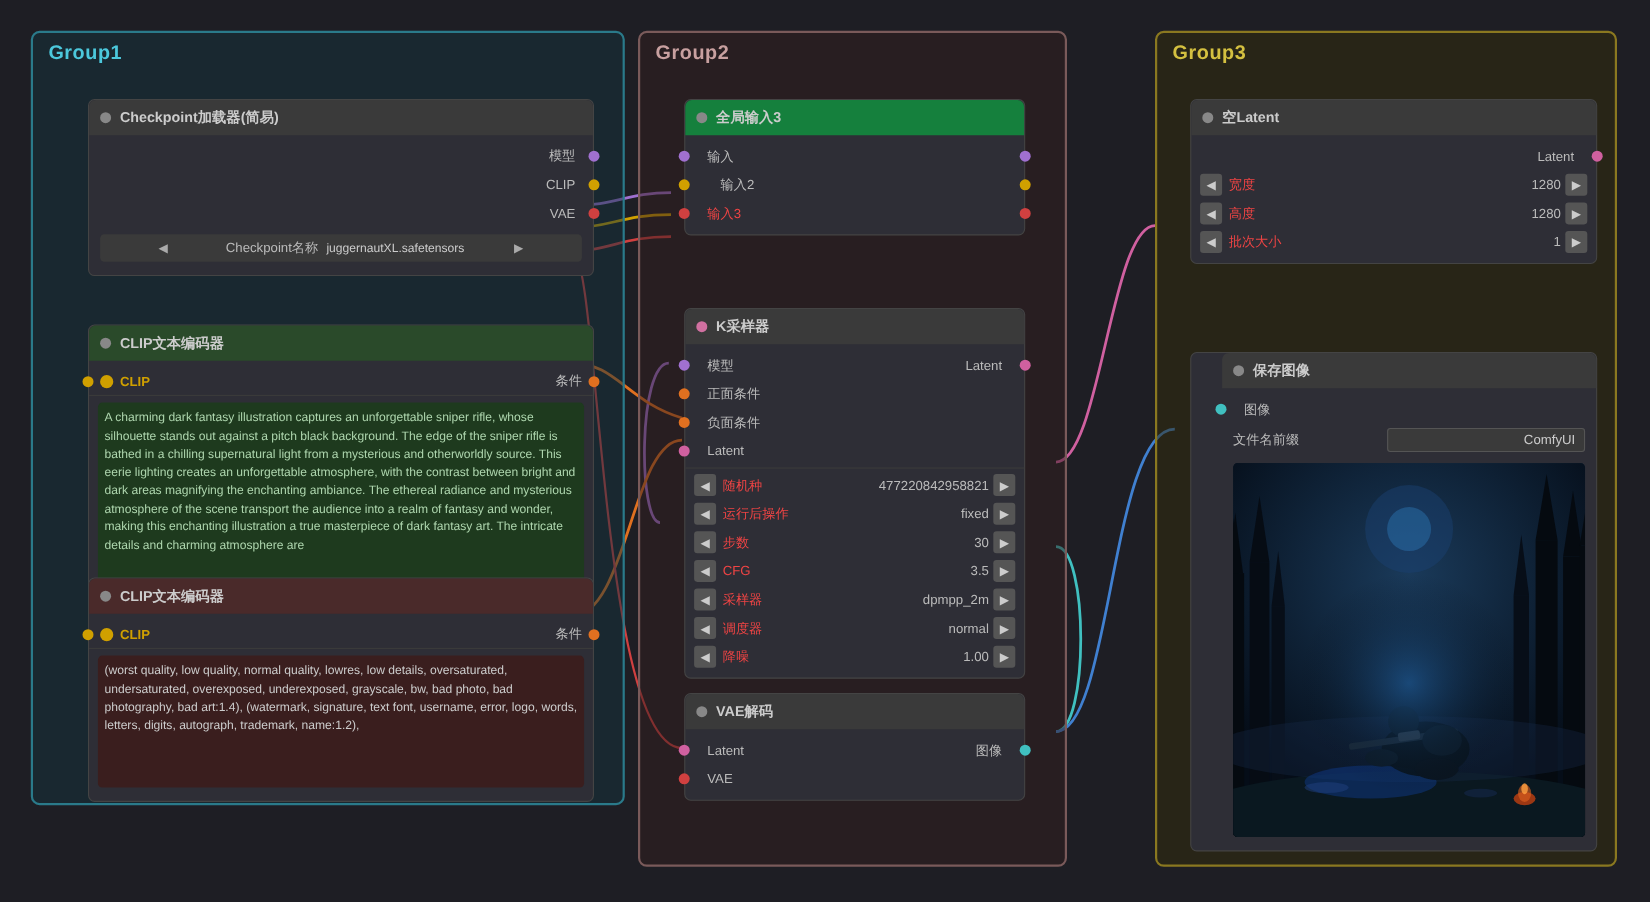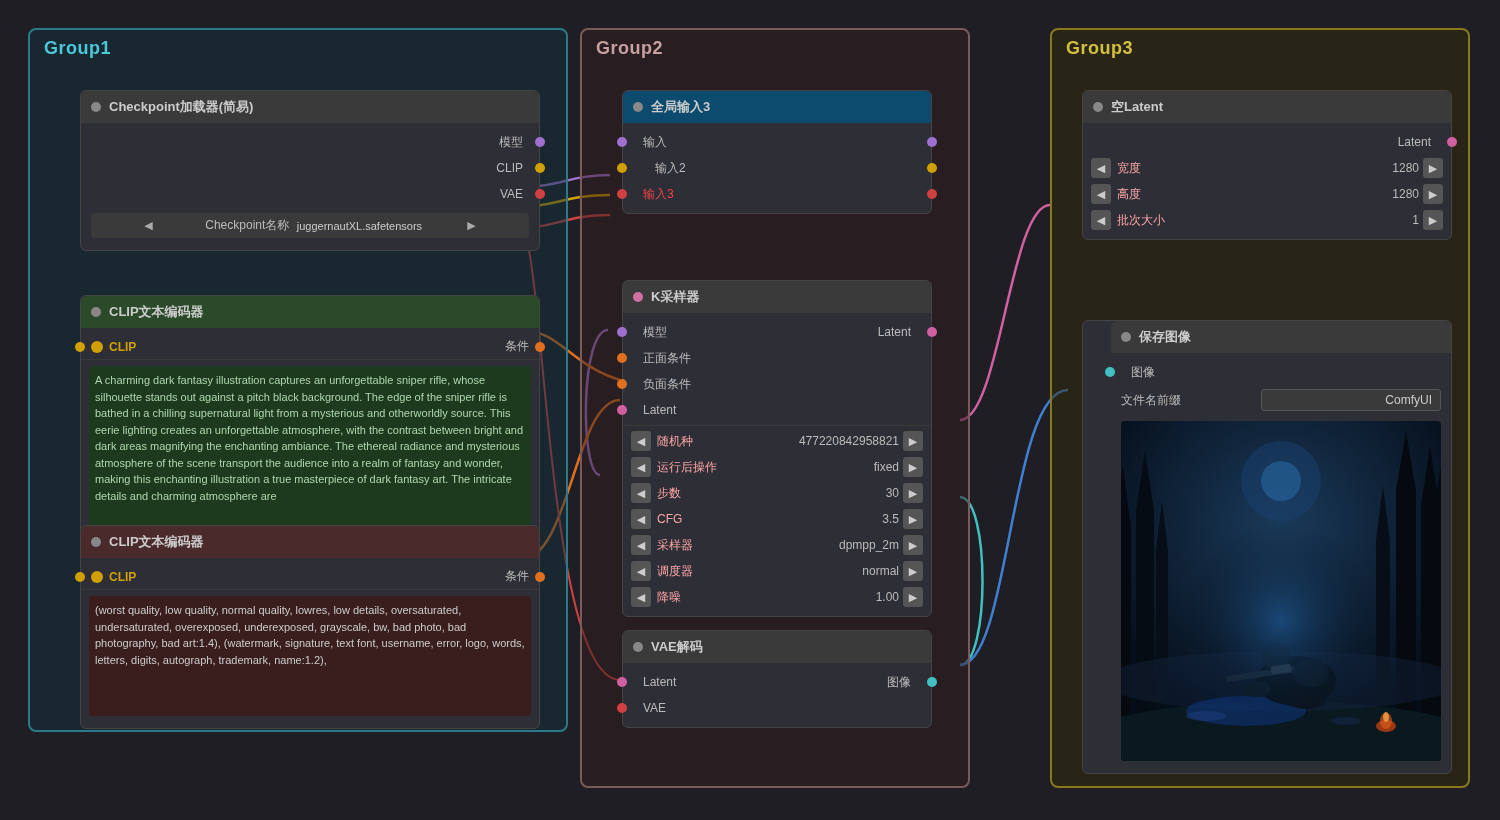--- a/index.html
+++ b/index.html
@@ -205,21 +205,21 @@
       color: #ccc;
       line-height: 1.5;
       min-height: 120px;
     }
 
     
     .global-input-node {
       left: 40px; top: 60px;
       width: 310px;
     }
-    .global-input-header { background: #0c4a6e; }
+    .global-input-header { background: #15803d; }
 
     .ksampler-node {
       left: 40px; top: 250px;
       width: 310px;
     }
     .ksampler-header { background: #3a3a3a; }
 
     .vae-node {
       left: 40px; top: 600px;
       width: 310px;
@@ -236,21 +236,21 @@
     .stepper-btn {
       background: #555;
       color: #ccc;
       border: none;
       width: 20px; height: 20px;
       border-radius: 3px;
       font-size: 11px;
       cursor: pointer;
       display: flex; align-items: center; justify-content: center;
     }
-    .stepper-label { flex: 1; margin-left: 6px; font-size: 12px; color: #fca5a5; }
+    .stepper-label { flex: 1; margin-left: 6px; font-size: 12px; color: #ef4444; }
     .stepper-value { font-size: 12px; color: #bbb; margin-right: 4px; }
 
     
     .latent-node {
       left: 30px; top: 60px;
       width: 370px;
     }
     .latent-header { background: #3a3a3a; }
 
     .save-node {

